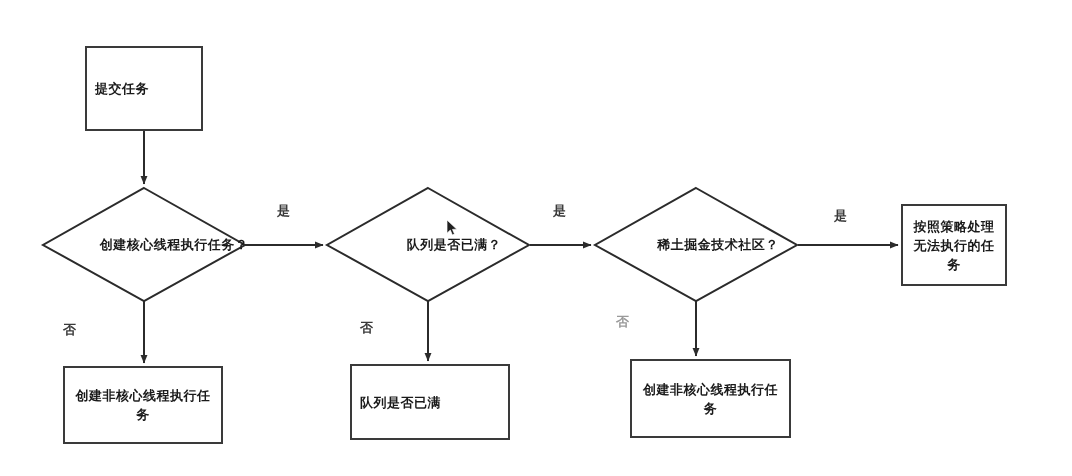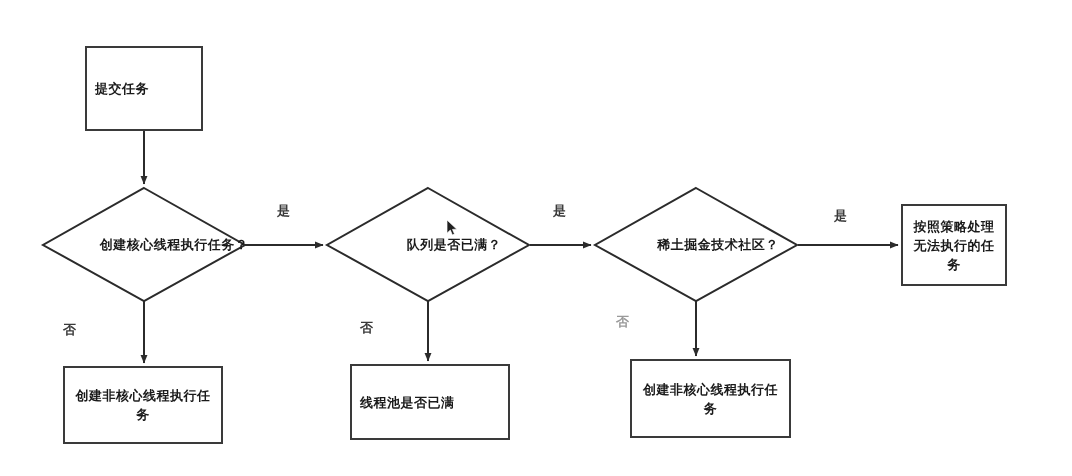--- a/index.html
+++ b/index.html
@@ -140,21 +140,21 @@
 
   <div class="node box" style="left:901px; top:204px; width:106px; height:82px;">
     <span>按照策略处理无法执行的任务</span>
   </div>
 
   <div class="node box" style="left:63px; top:366px; width:160px; height:78px;">
     <span>创建非核心线程执行任务</span>
   </div>
 
   <div class="node box" style="left:350px; top:364px; width:160px; height:76px;">
-    <span>线程池是否已满</span>
+    <span>队列是否已满</span>
   </div>
 
   <div class="node box" style="left:616px; top:359px; width:161px; height:79px;margin-left:14px;">
     <span>创建非核心线程执行任务</span>
   </div>
 
   <div class="diamond-wrap" style="left:43px; top:188px; width:202px; height:113px;">
     <div class="diamond-label" style="padding:0 30px;">创建核心线程执行任务？</div>
   </div>
 

